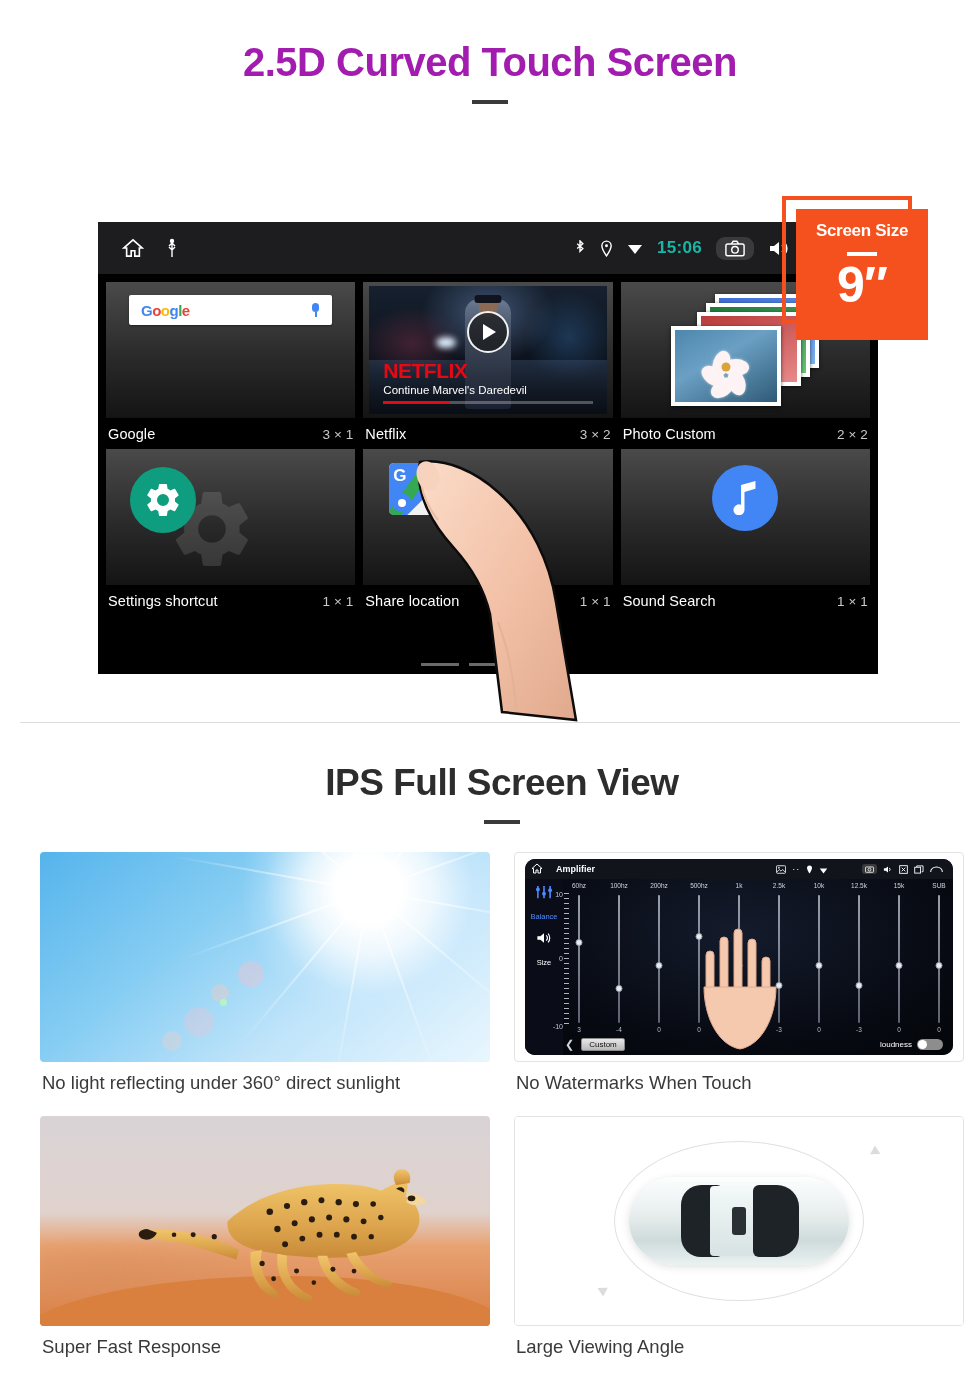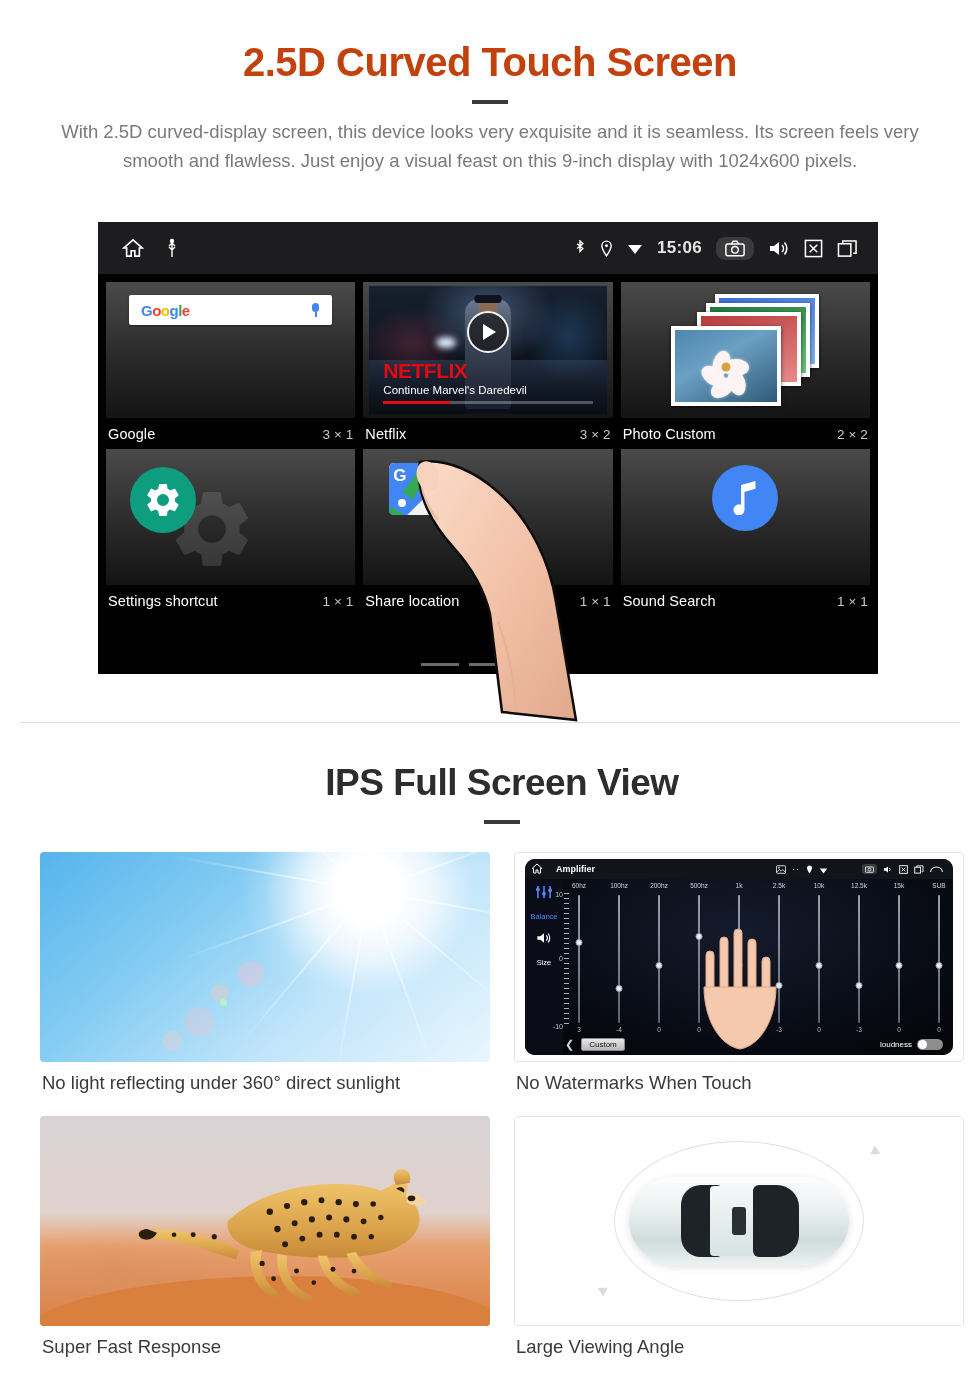--- a/index.html
+++ b/index.html
@@ -8,21 +8,21 @@
     background:#ffffff;
     font-family:"Liberation Sans", sans-serif;
     overflow:hidden;
   }
   .page { position:relative; width:980px; height:1394px; }
 
   
   .sec1 { position:relative; width:980px; height:722px; }
   .title {
     text-align:center; font-size:40px; font-weight:bold;
-    color:#c2410c; letter-spacing:-0.5px;
+    color:#a21caf; letter-spacing:-0.5px;
     padding-top:40px; line-height:1.1;
   }
   .rule { width:36px; height:4px; background:#3a3a3a; margin:16px auto 0; }
   .subtitle {
     text-align:center; font-size:18.5px; color:#7a7a7a;
     line-height:1.55; padding:14px 46px 0; font-weight:400;
   }
 
   
   .device {
@@ -30,21 +30,21 @@
     width:780px; height:452px;
     background:#000; overflow:hidden;
   }
   .statusbar {
     position:relative; height:52px; background:#1d1d1f;
     display:flex; align-items:center; padding:0 12px;
   }
   .sb-left { display:flex; align-items:center; gap:22px; padding-left:12px; }
   .sb-right { margin-left:auto; display:flex; align-items:center; gap:14px; padding-right:8px; }
   .sb-ico { color:#fff; display:flex; align-items:center; justify-content:center; }
-  .sb-time { color:#e5e5e5; font-size:17px; font-weight:bold; letter-spacing:0.3px; }
+  .sb-time { color:#14b8a6; font-size:17px; font-weight:bold; letter-spacing:0.3px; }
   .sb-cam-wrap {
     background:#3a3a3c; border-radius:9px; padding:3px 9px;
     display:flex; align-items:center; justify-content:center;
   }
 
   .widgets { position:relative; padding:8px 8px 0; }
   .wrow { display:flex; gap:8px; }
   .wcell { flex:1; }
   .wbox {
     position:relative; height:136px; overflow:hidden;
@@ -244,21 +244,20 @@
   .car-a2{left:82px;bottom:30px;transform:rotate(208deg);}
 </style>
 </head>
 <body>
 
 <div class="page">
 
   <div class="sec1">
     <div class="title">2.5D Curved Touch Screen</div>
     <div class="rule"></div>
-    <div class="subtitle">With 2.5D curved-display screen, this device looks very exquisite and it is seamless. Its screen feels very smooth and flawless. Just enjoy a visual feast on this 9-inch display with 1024x600 pixels.</div>
 
     <div class="device">
 
       <div class="statusbar">
         <div class="sb-left">
           <span class="sb-ico">
             <svg width="22" height="20" viewBox="0 0 24 22">
                 <path d="M12 2 2 11h3v9h5v-6h4v6h5v-9h3z" fill="none" stroke="#fff" stroke-width="1.8"></path>
               </svg>
           </span>
@@ -447,20 +446,28 @@
             <stop offset="55%" stop-color="#f2c0a6"></stop>
             <stop offset="100%" stop-color="#e0a98d"></stop>
         </linearGradient>
       </defs>
       <path d="M40 10 C34 40 52 72 74 96 C92 116 104 136 110 162 L122 260 L196 268 L176 150 C170 112 152 70 118 40 C96 20 66 6 40 10 Z" fill="url(#skin)" stroke="#0c0c0c" stroke-width="2.5"></path>
       <path d="M118 170 C128 196 134 226 136 258" fill="none" stroke="#e3b295" stroke-width="2"></path>
       <path d="M42 12 C38 30 44 50 58 68" fill="none" stroke="#e8bda3" stroke-width="2"></path>
       <ellipse cx="48" cy="24" rx="11" ry="15" fill="#f7d2bd" transform="rotate(-18 48 24)"></ellipse>
     </svg>
 
+    <div class="badge-wrap">
+      <div class="badge-frame"></div>
+      <div class="badge">
+        <span class="badge-t">Screen Size</span>
+        <span class="badge-line"></span>
+        <span class="badge-n">9″</span>
+      </div>
+    </div>
   </div>
 
   <div class="divider"></div>
 
   <div class="sec2">
     <div class="title2">IPS Full Screen View</div>
     <div class="rule"></div>
 
     <div class="grid">
 

